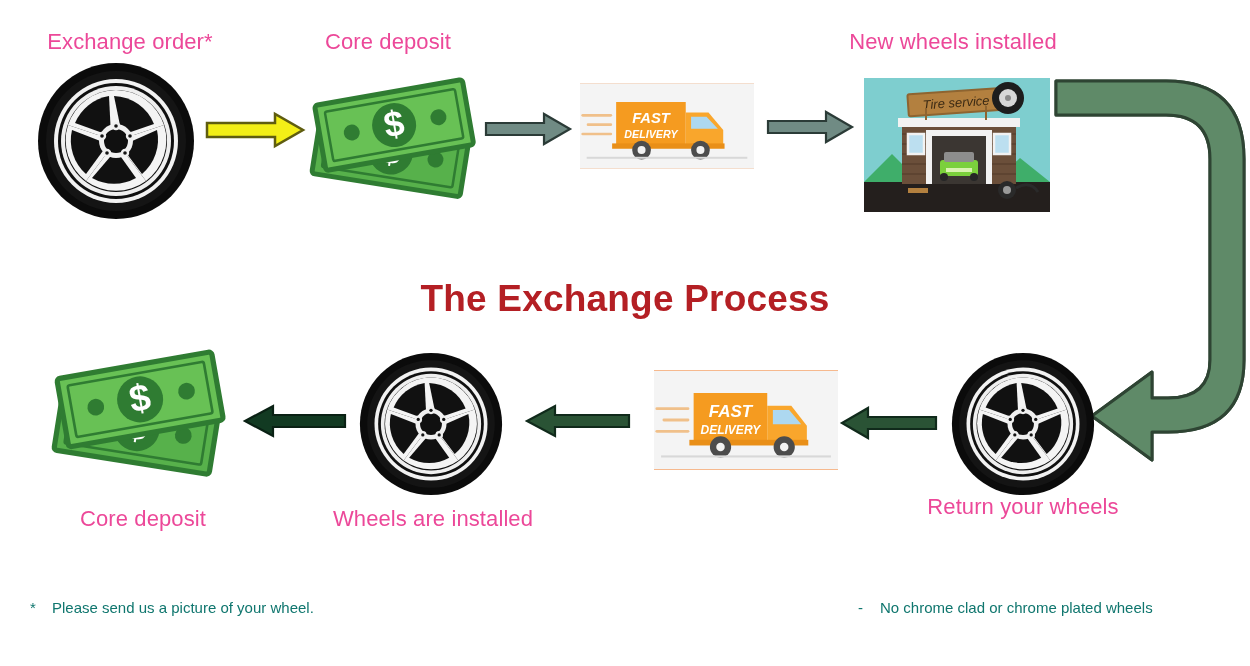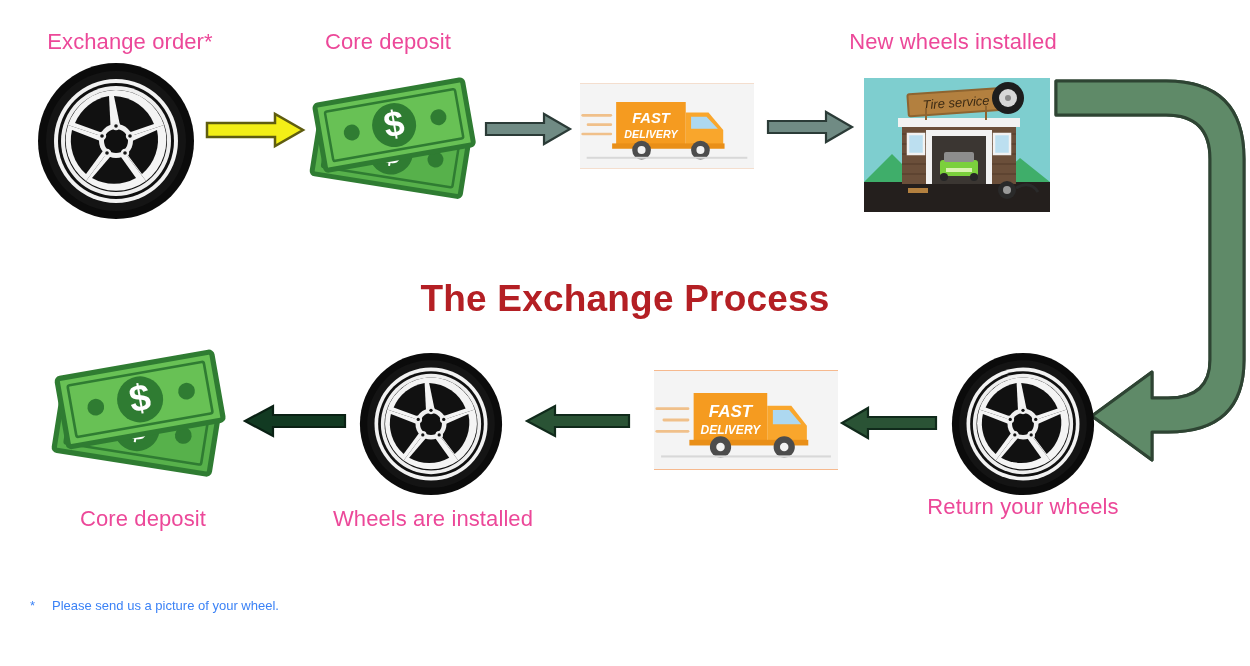--- a/index.html
+++ b/index.html
@@ -12,21 +12,21 @@
   .lbl{
     font-size:22px;color:#ec4899;text-align:center;line-height:1.25;
     white-space:nowrap;letter-spacing:.1px;
   }
   .lbl.wrap{white-space:normal;}
   #title{
     font-size:37px;font-weight:bold;color:#b41f24;text-align:center;
     letter-spacing:.2px;white-space:nowrap;
   }
   .note{
-    font-size:13px;color:#3b82f6;line-height:1.75;white-space:nowrap;
+    font-size:15px;color:#0f766e;line-height:1.75;white-space:nowrap;
   }
   .note .mk{display:inline-block;width:22px;}
   svg{display:block;overflow:visible;}
   .photo{background:#f97316;}
 </style>
 </head>
 <body>
 
 <div class="abs" id="title" style="left:0;top:258px;width:1250px;margin-top:20px;">The Exchange Process</div>
 
@@ -350,13 +350,16 @@
   <div>Core deposit</div>
 </div>
 
 <div class="abs" style="left:30px;top:595px;">
   <div class="note">
     <span class="mk">*</span><span>Please send us a picture of your wheel.</span>
   </div>
 </div>
 
 <div class="abs" style="left:858px;top:595px;">
+  <div class="note">
+    <span class="mk">-</span><span>No chrome clad or chrome plated wheels</span>
+  </div>
 </div>
 
 </body></html>

